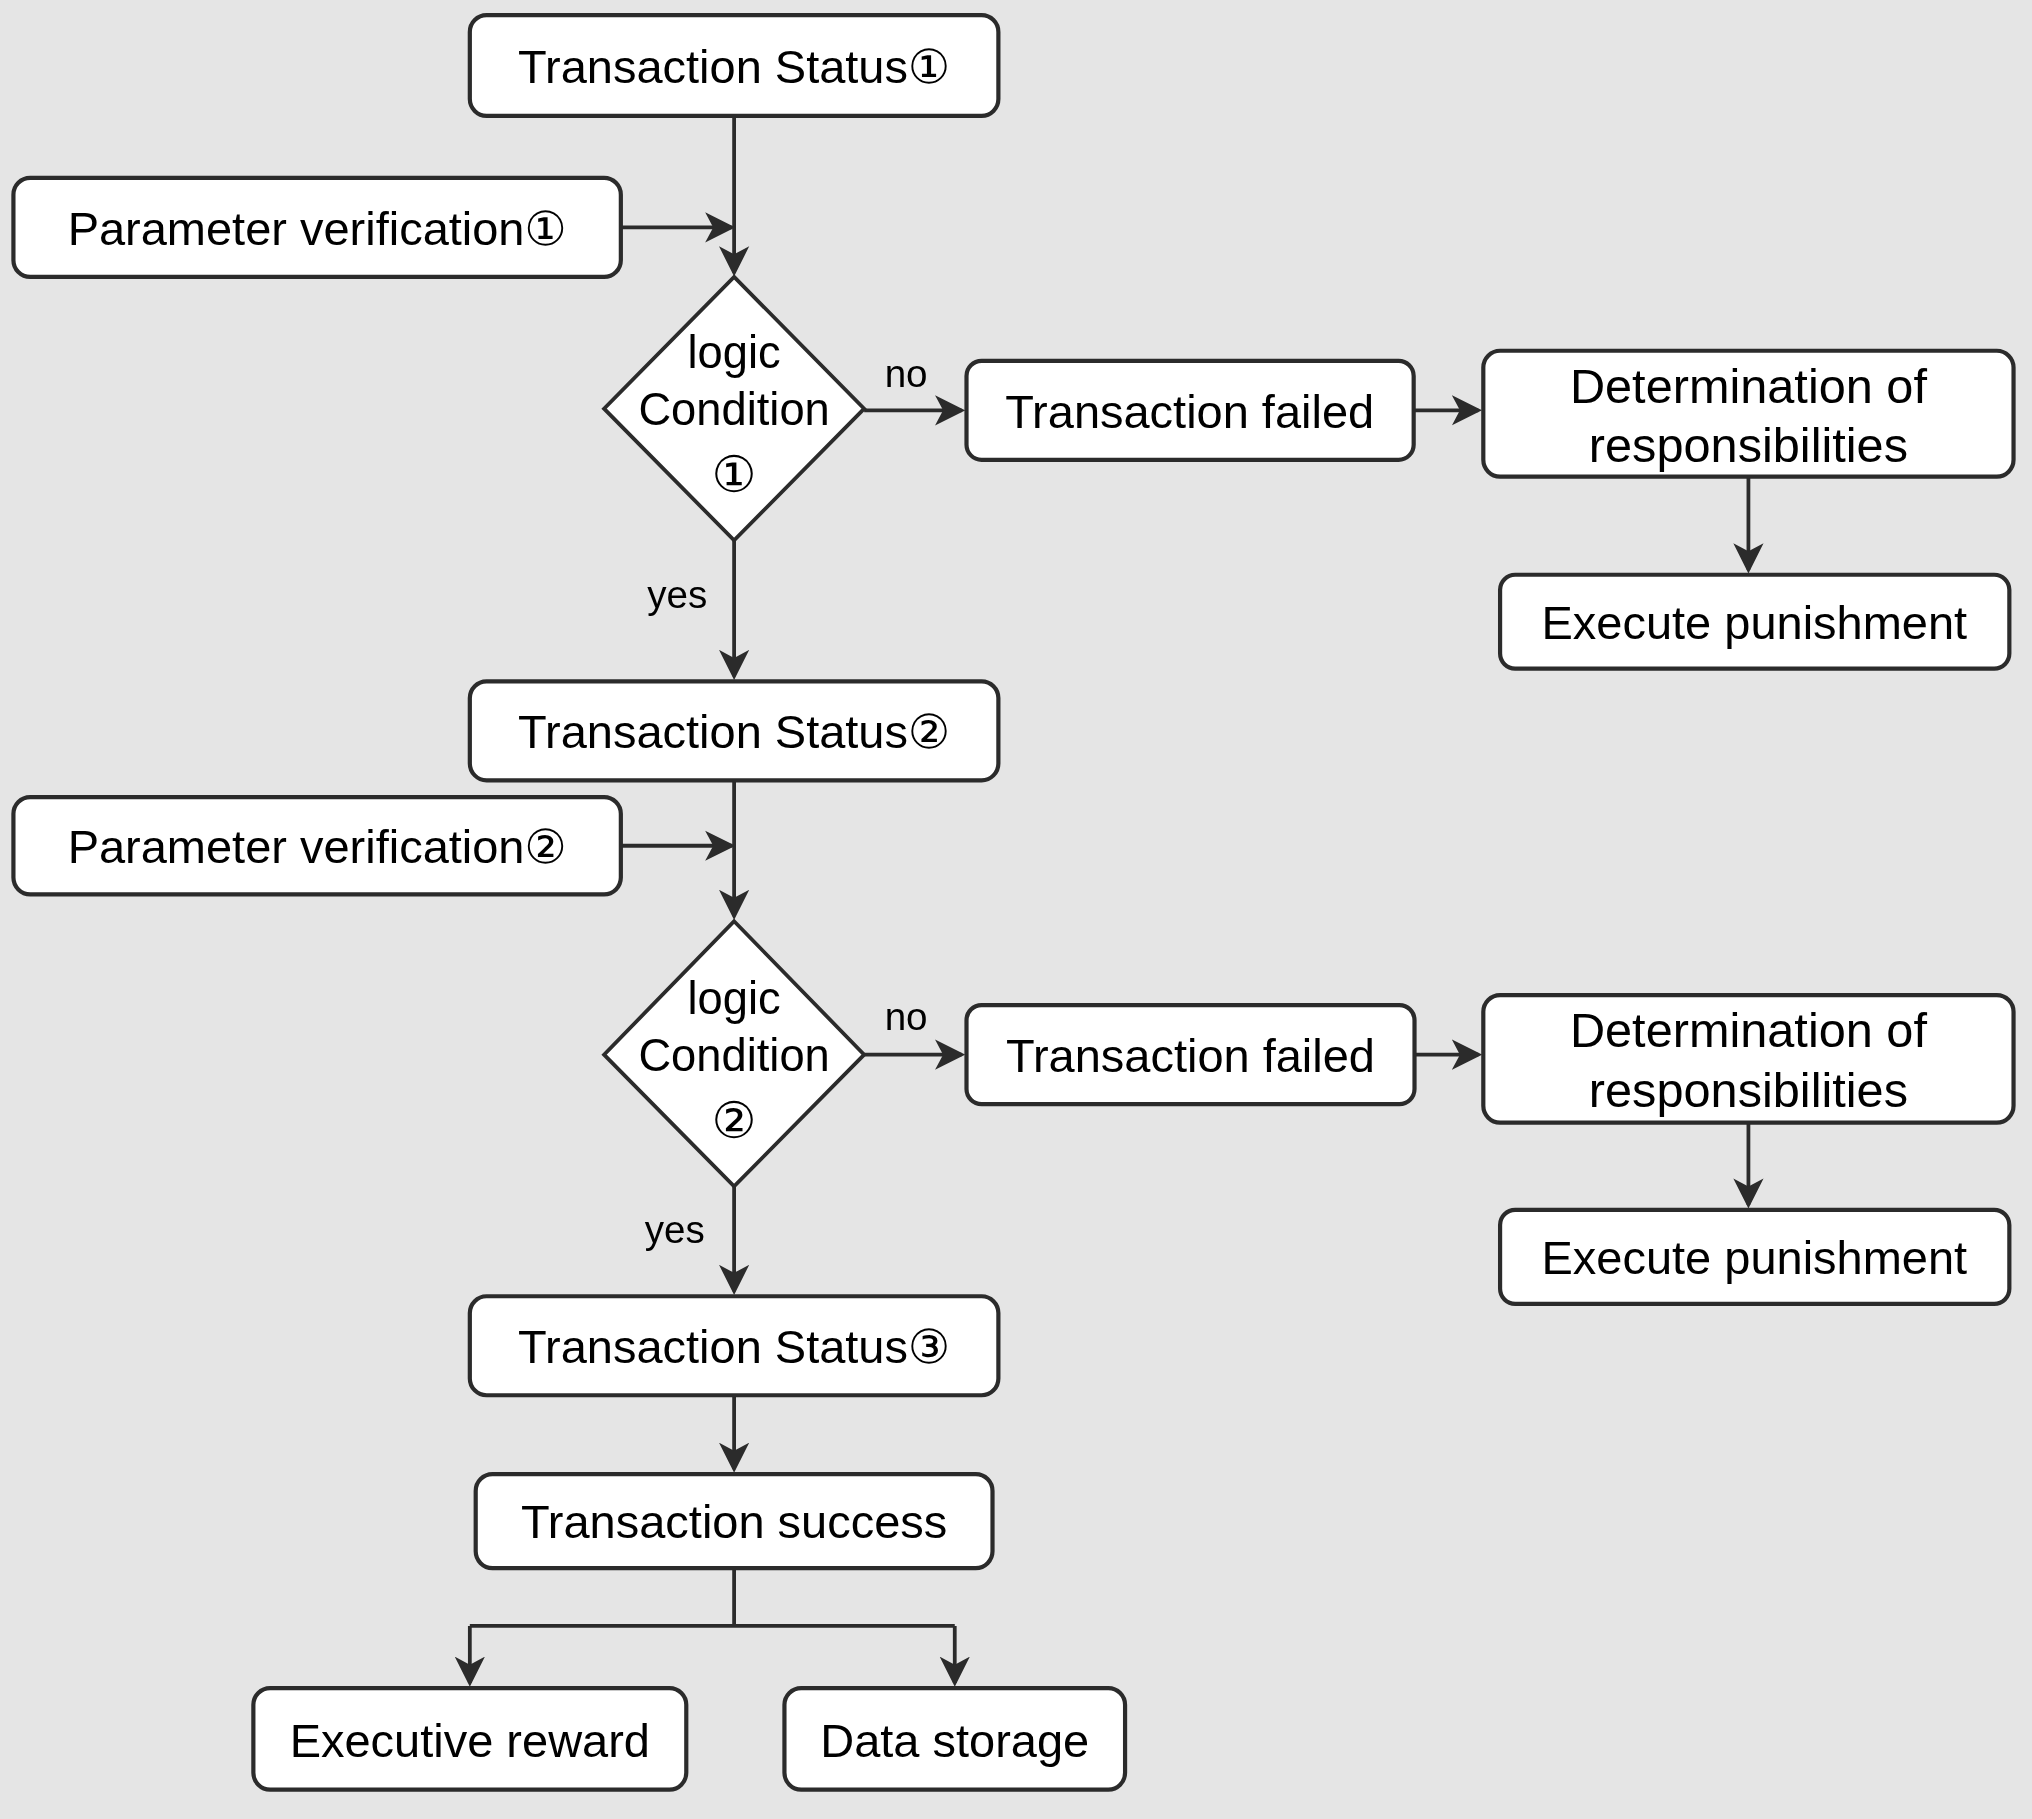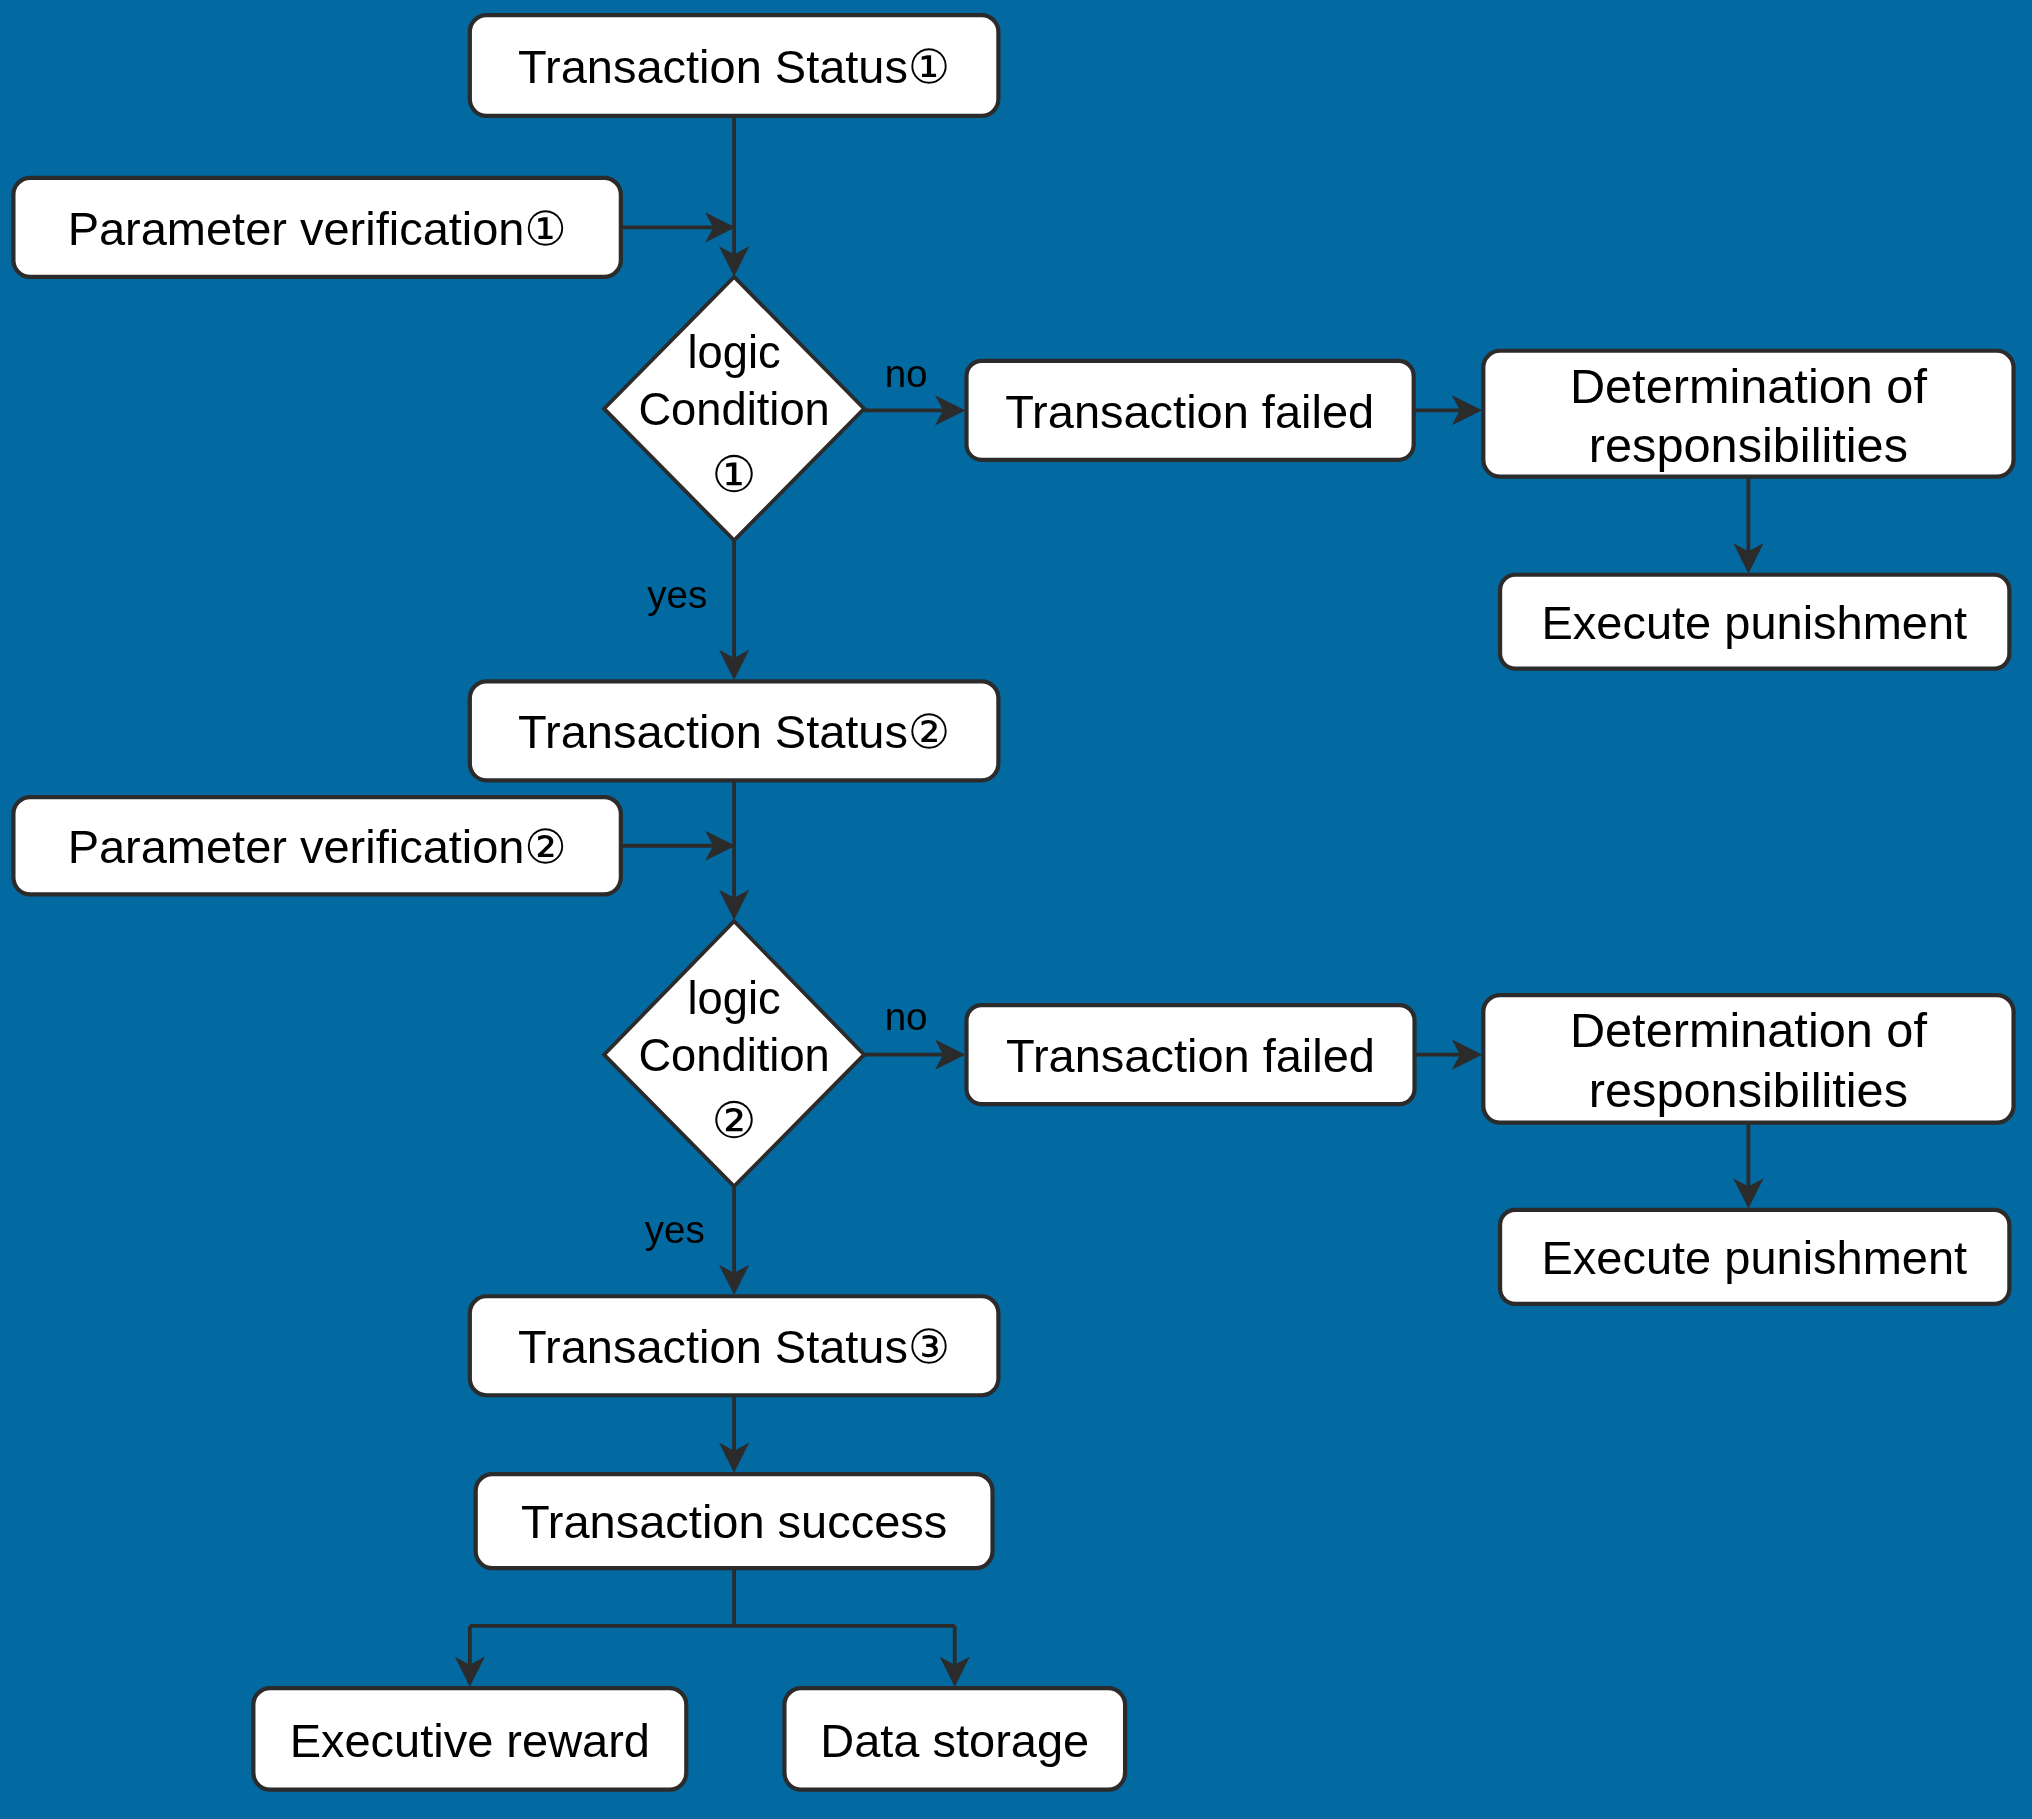--- a/index.html
+++ b/index.html
@@ -4,21 +4,21 @@
 <style>
   html, body {
     margin: 0;
     padding: 0;
     background: #ffffff;
   }
   .stage {
     position: relative;
     width: 2032px;
     height: 1819px;
-    background: #0369a1;
+    background: #e5e5e5;
   }
   svg { display: block; }
   .box {
     fill: #ffffff;
     stroke: #2b2b2b;
     stroke-width: 5;
   }
   .diamond {
     fill: #ffffff;
     stroke: #2b2b2b;

